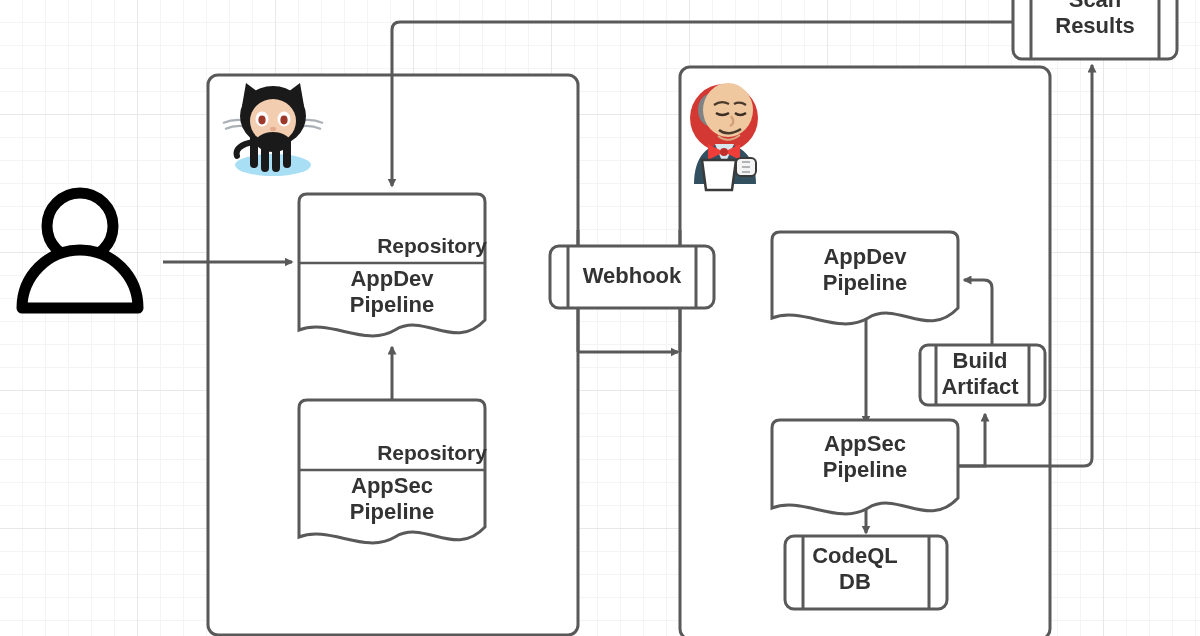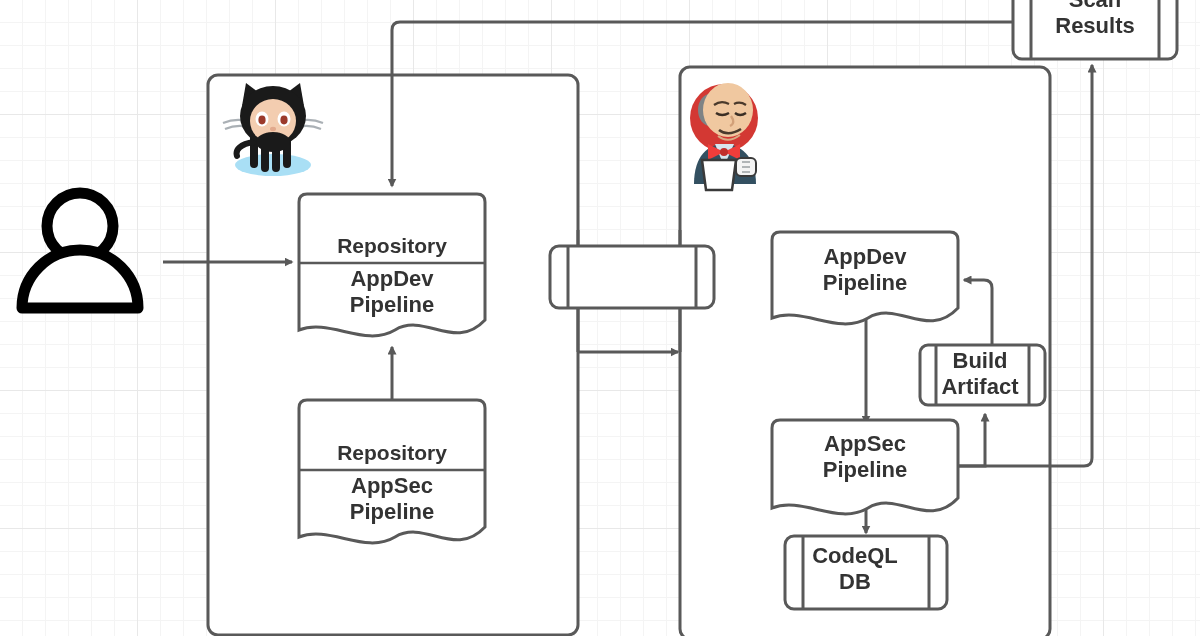--- a/index.html
+++ b/index.html
@@ -38,21 +38,21 @@
     position: absolute;
     color: #333333;
     font-family: "Liberation Sans", sans-serif;
     font-weight: bold;
     text-align: center;
     line-height: 1.18;
     pointer-events: none;
     white-space: pre-line;
   }
   .lbl-shape { font-size: 22px; }
-  .lbl-repo-title { font-size: 21px; }
+  .lbl-repo-title { font-size: 21px; padding-left: 40px; }
 </style>
 </head>
 <body>
 
 <div id="canvas">
 
   <svg id="vector-layer" viewBox="0 0 1200 636">
     <defs>
       <marker id="arrow" viewBox="0 0 12 12" refX="10" refY="6" markerWidth="9" markerHeight="9" orient="auto-start-reverse" markerUnits="userSpaceOnUse">
         <path d="M0,0 L12,6 L0,12 z" fill="#595959"></path>
@@ -234,20 +234,21 @@
   </svg>
 
   <div class="lbl lbl-repo-title" style="left:299px; top:234px; width:186px;">Repository</div>
   <div class="lbl lbl-shape" style="left:299px; top:266px; width:186px;">AppDev
 Pipeline</div>
 
   <div class="lbl lbl-repo-title" style="left:299px; top:441px; width:186px;">Repository</div>
   <div class="lbl lbl-shape" style="left:299px; top:473px; width:186px;">AppSec
 Pipeline</div>
 
+  <div class="lbl lbl-shape" style="left:568px; top:263px; width:128px;">Webhook</div>
 
   <div class="lbl lbl-shape" style="left:772px; top:244px; width:186px;">AppDev
 Pipeline</div>
 
   <div class="lbl lbl-shape" style="left:772px; top:431px; width:186px;">AppSec
 Pipeline</div>
 
   <div class="lbl lbl-shape" style="left:920px; top:348px; width:120px; line-height:1.16;">Build
 Artifact</div>
 

